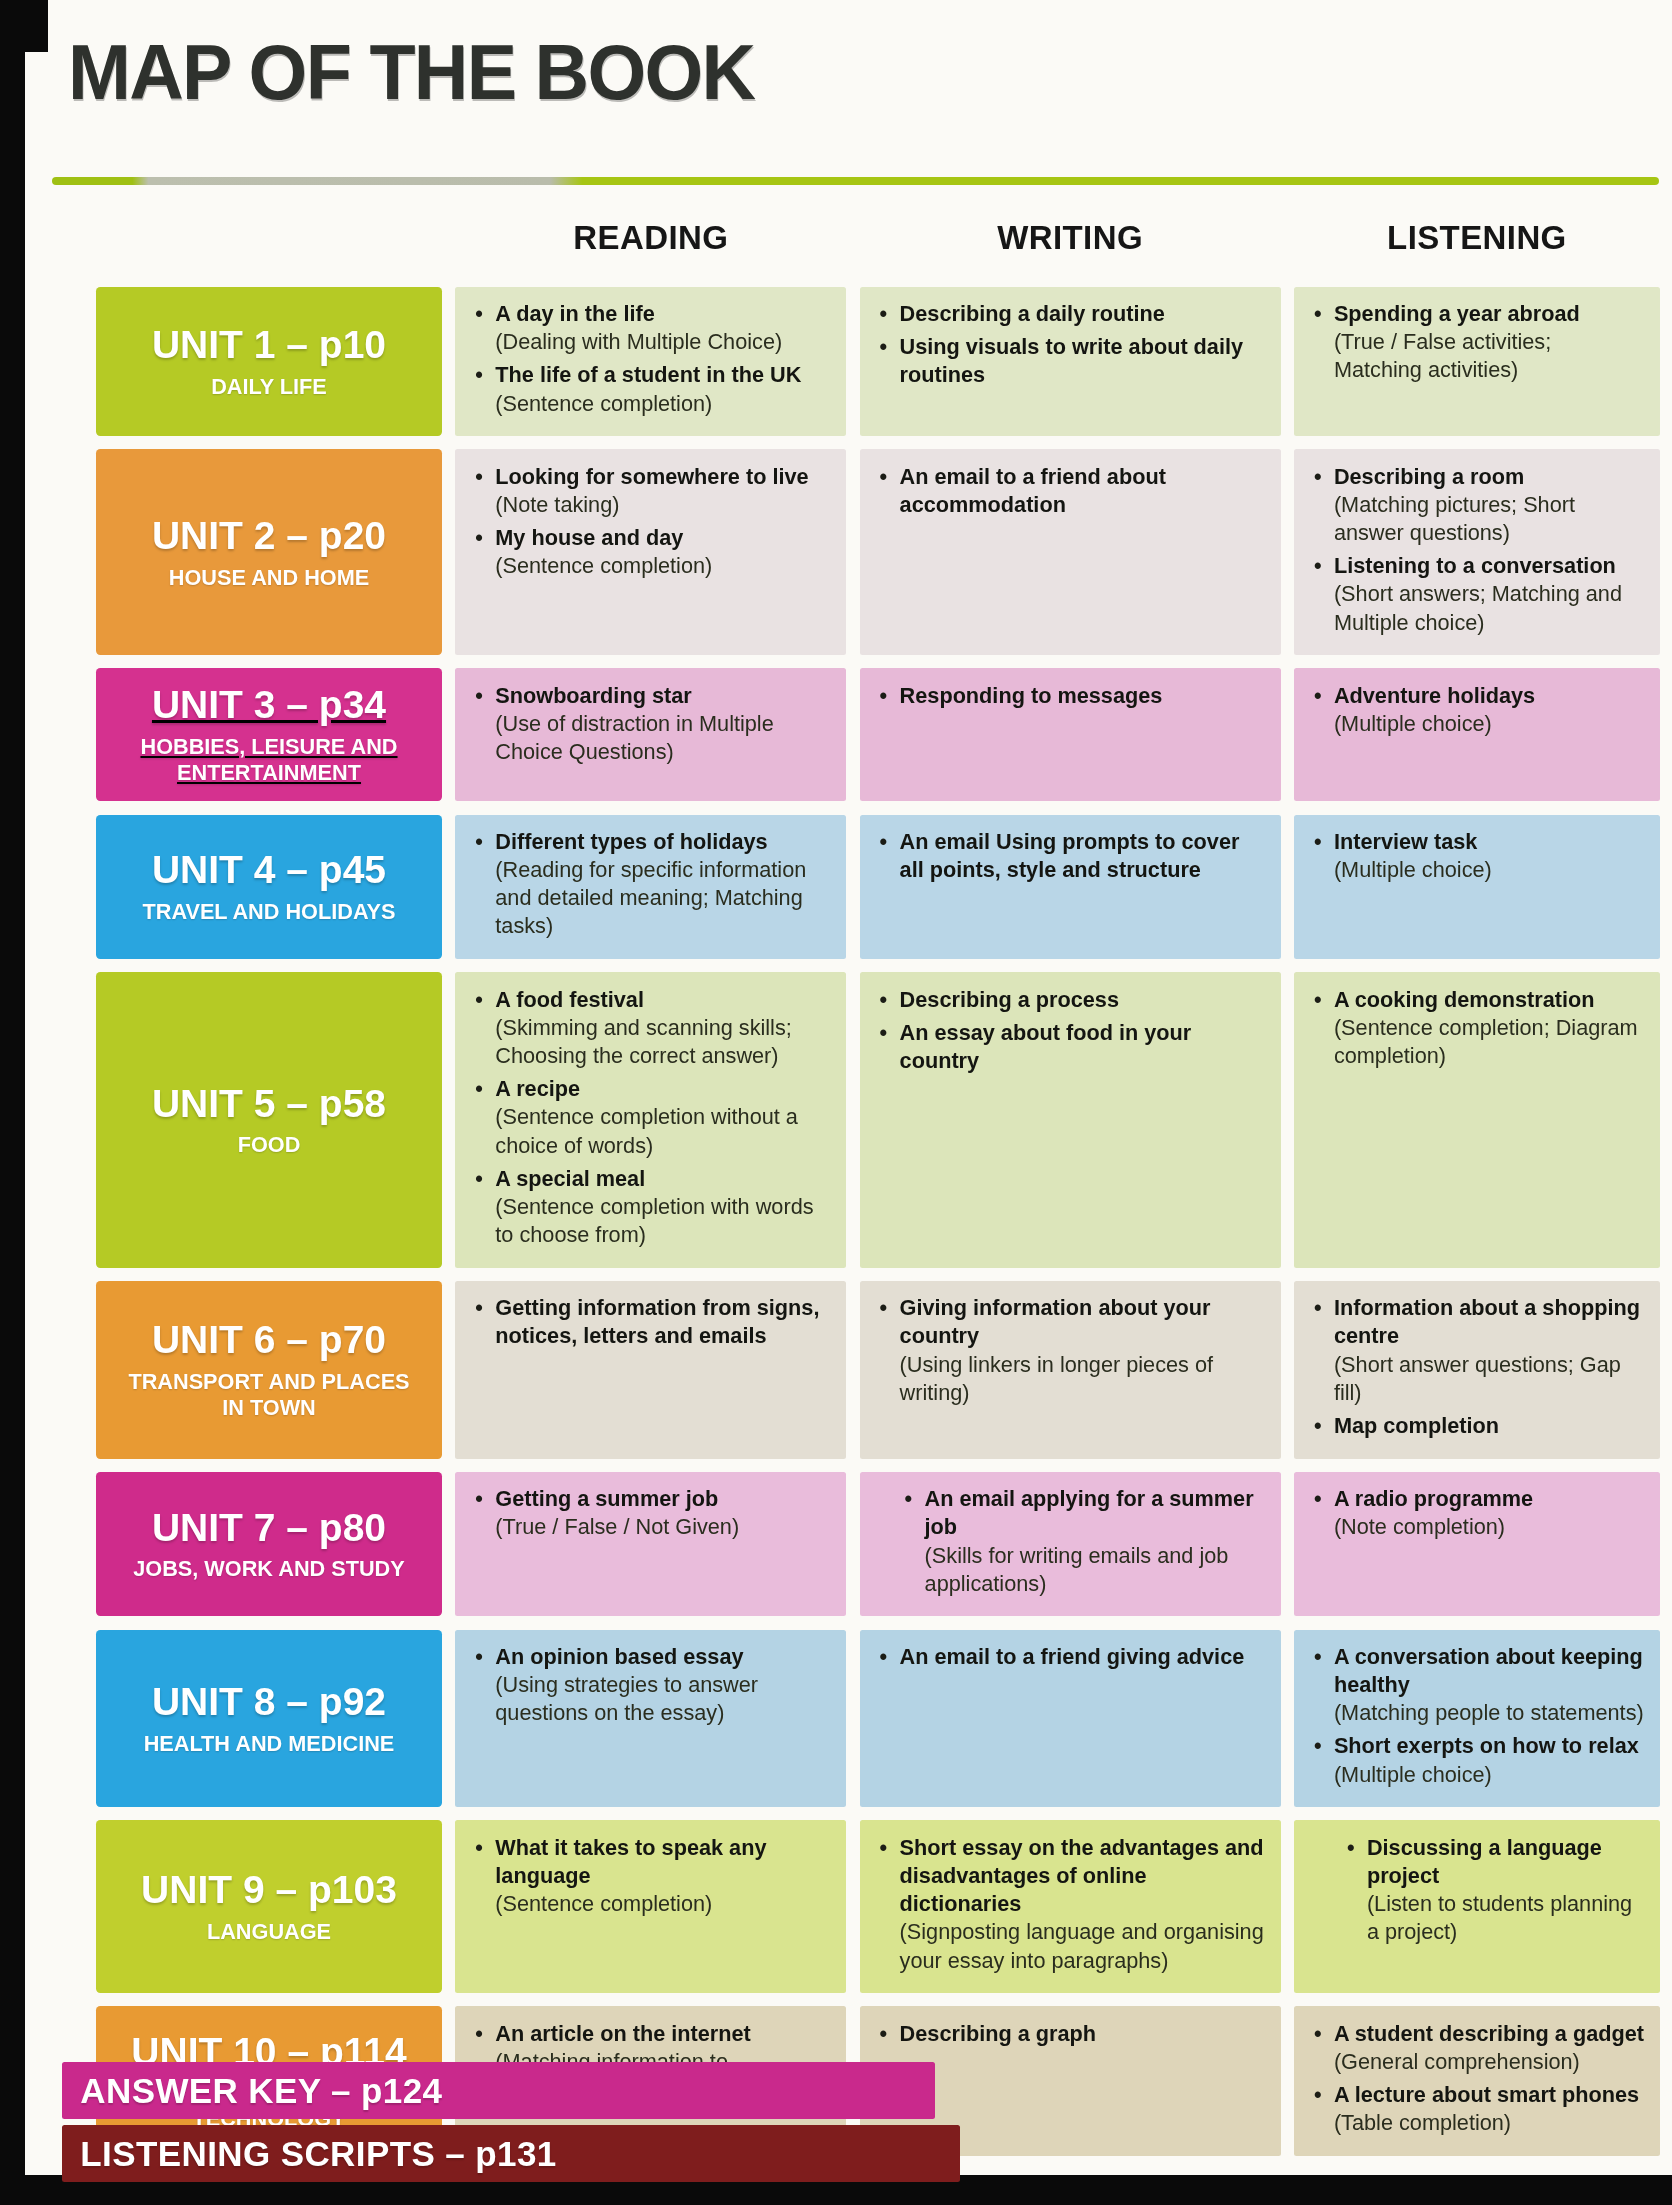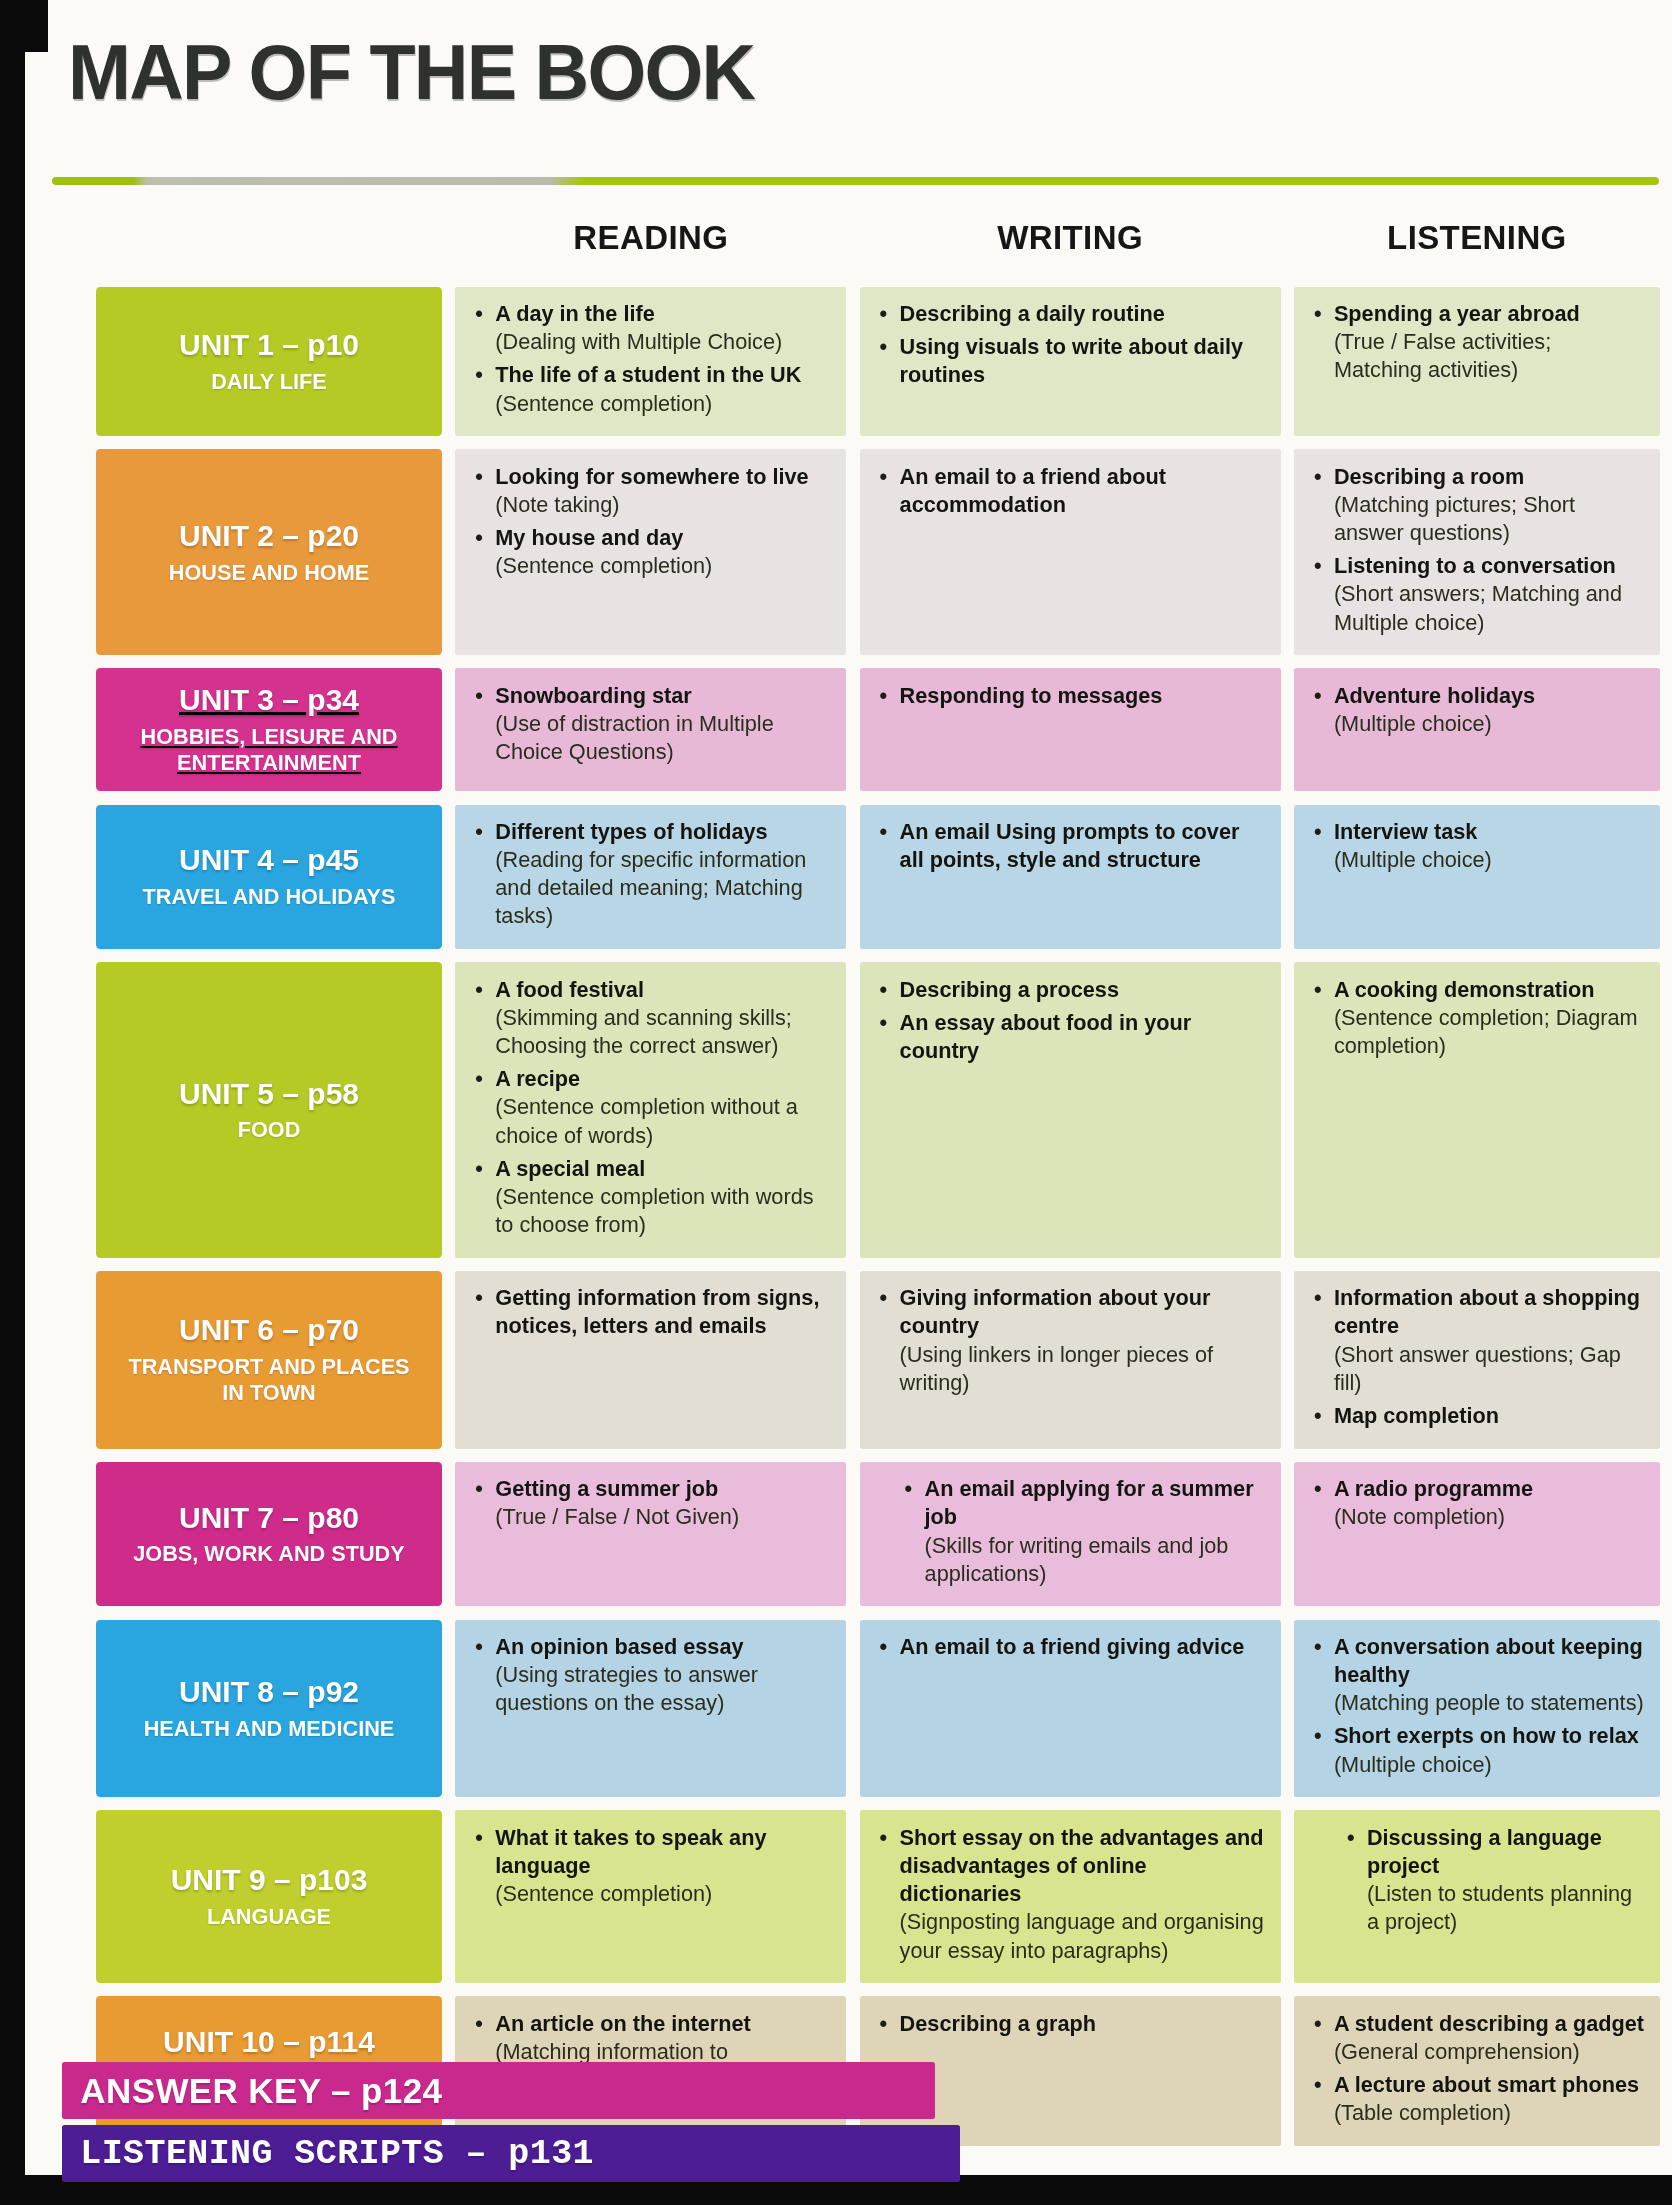--- a/index.html
+++ b/index.html
@@ -35,21 +35,21 @@
     font-size:33px;font-weight:800;color:#161616;letter-spacing:0.4px;
     text-align:center;padding:11.7px 0 16.7px 0;align-self:end;
   }
   .hdr-spacer{height:58px;}
 
   .unit-label{
     border-radius:4.2px;display:flex;flex-direction:column;justify-content:center;align-items:center;
     text-align:center;padding:15px 21.7px;box-sizing:border-box;min-height:100px;
   }
   .unit-title{
-    color:#ffffff;font-size:30px;font-weight:800;letter-spacing:0;
+    color:#ffffff;font-size:39px;font-weight:800;letter-spacing:0;
     text-shadow:0 1.7px 2.5px rgba(0,0,0,0.22);white-space:nowrap;
   }
   .unit-subtitle{
     color:#ffffff;font-size:21.7px;font-weight:700;margin-top:6.7px;line-height:1.2;
     text-shadow:0 0.8px 1.7px rgba(0,0,0,0.18);
   }
 
   .cell{
     border-radius:2.5px;padding:13.3px 15px;box-sizing:border-box;
   }
@@ -408,16 +408,16 @@
           <span class="t">A lecture about smart phones</span>
           <span class="n">(Table completion)</span>
         </li>
       </ul>
     </div>
 </div>
 
 <div class="footer-bar bar-answer" style="background: rgb(201, 41, 140);">
   <span class="fl">ANSWER KEY – p124</span>
 </div>
-<div class="footer-bar bar-scripts" style="background: #4c1d95; font-family: Liberation Mono, monospace;">
+<div class="footer-bar bar-scripts" style="background: #7f1d1d;">
   <span class="fl">LISTENING SCRIPTS – p131</span>
 </div>
 
 
 </body></html>

